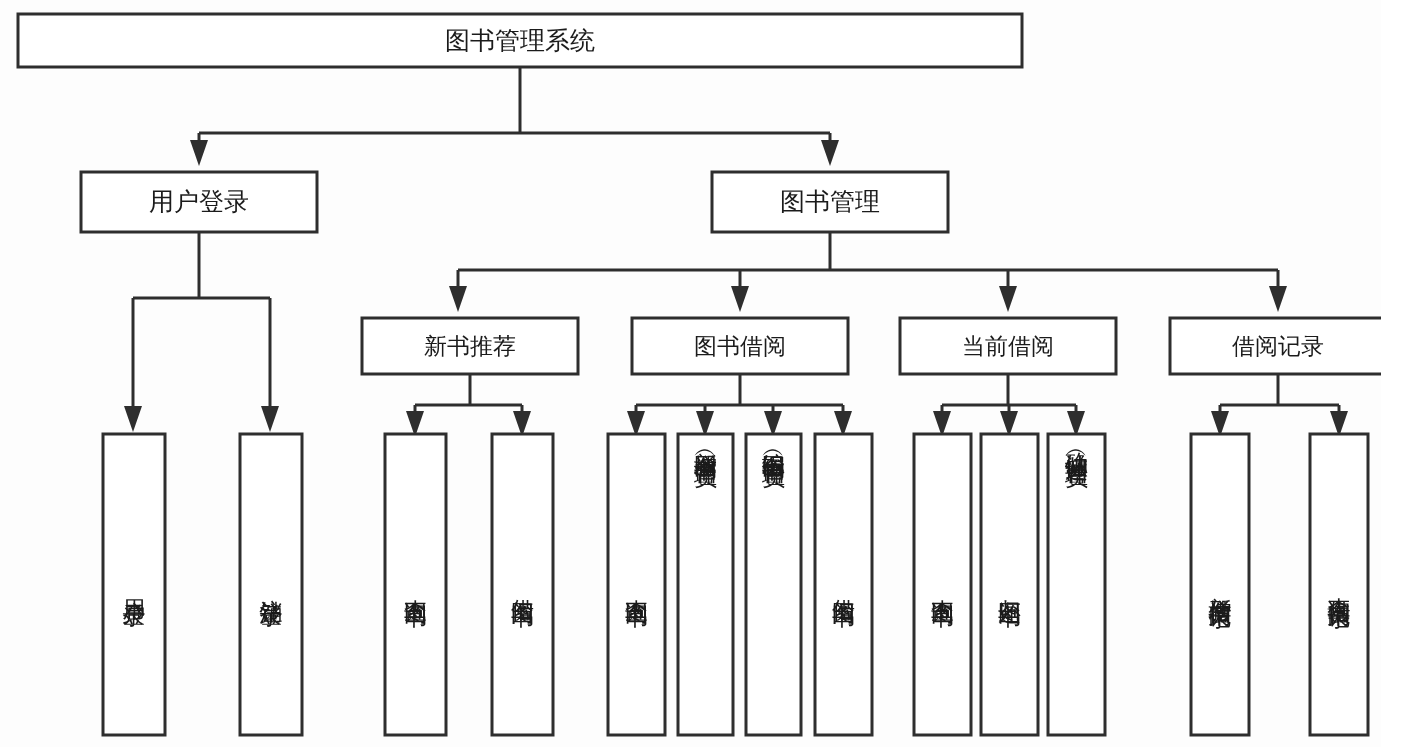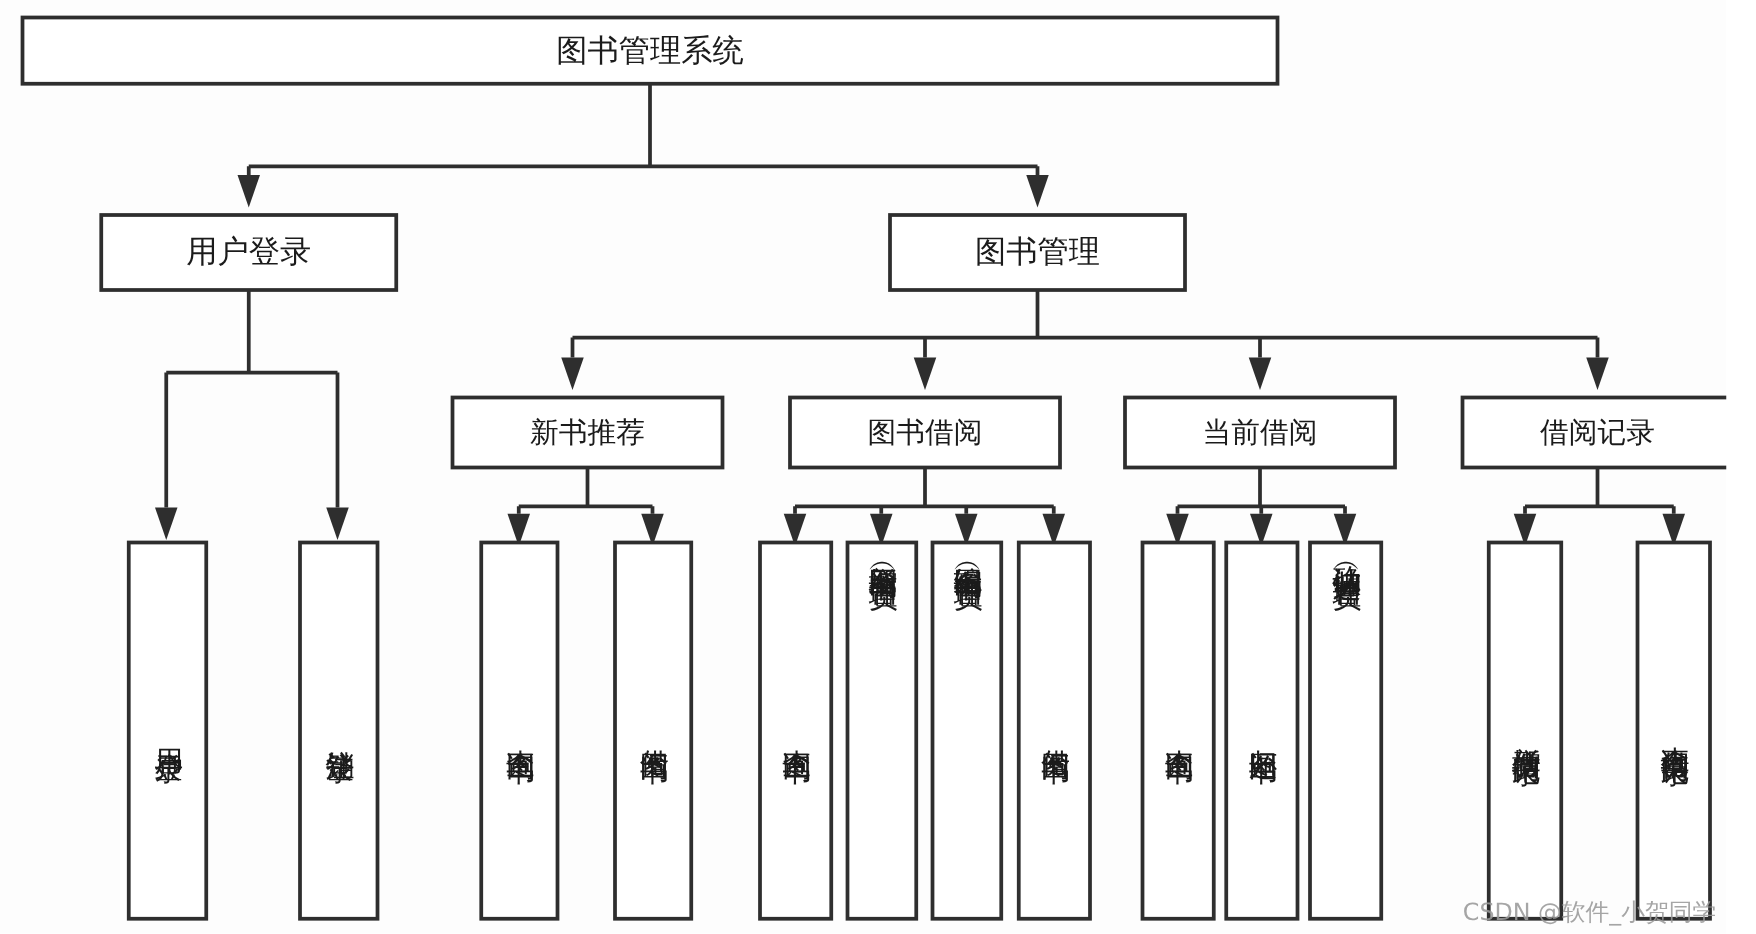--- a/index.html
+++ b/index.html
@@ -291,15 +291,14 @@
     <span class="vertical-label">确认归还（管理员）</span>
   </div>
 
   <div class="vertical-label-wrap" style="left:1191px; top:434px; width:58px; height:301px;">
     <span class="vertical-label">新增借阅记录</span>
   </div>
   <div class="vertical-label-wrap" style="left:1310px; top:434px; width:58px; height:301px;">
     <span class="vertical-label">查询借阅记录</span>
   </div>
 
-  <div id="watermark">CSDN @软件_小贺同学</div>
 
 </div>
 
 </body></html>

